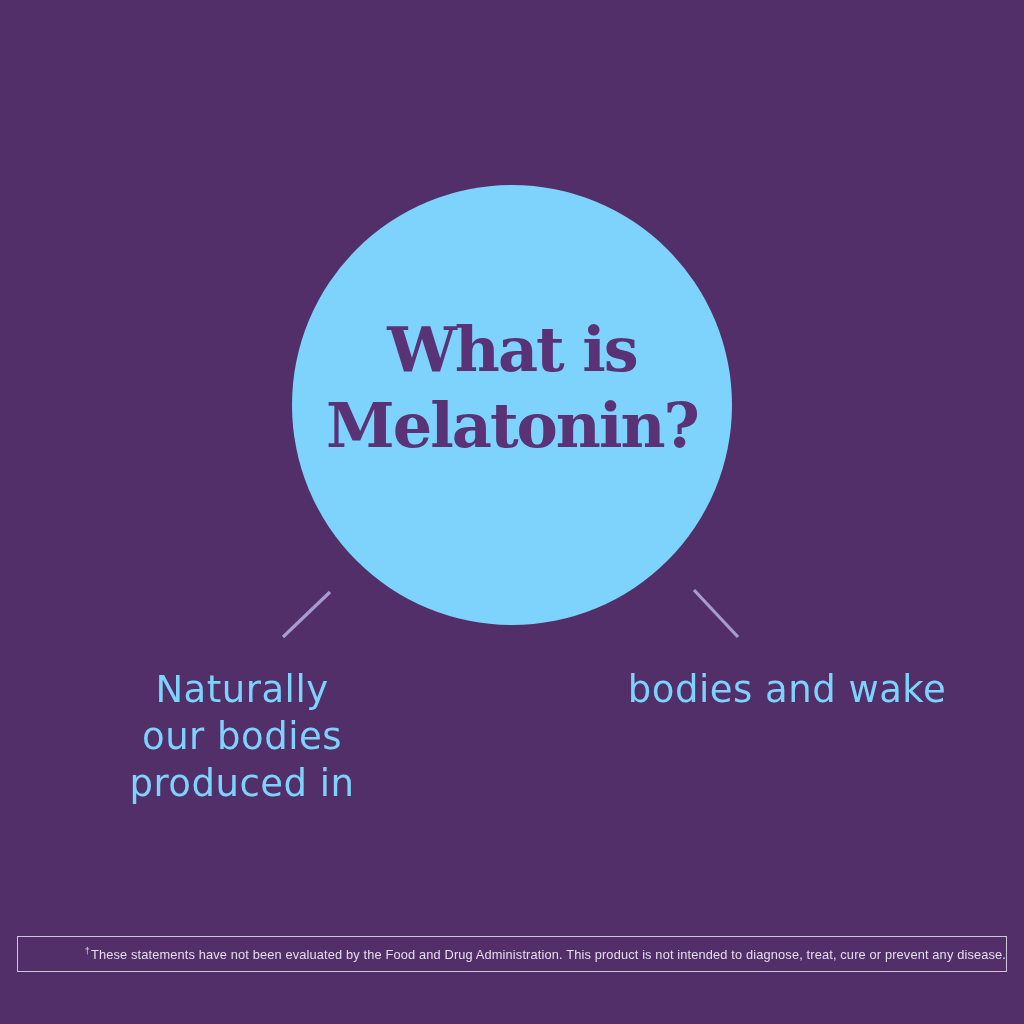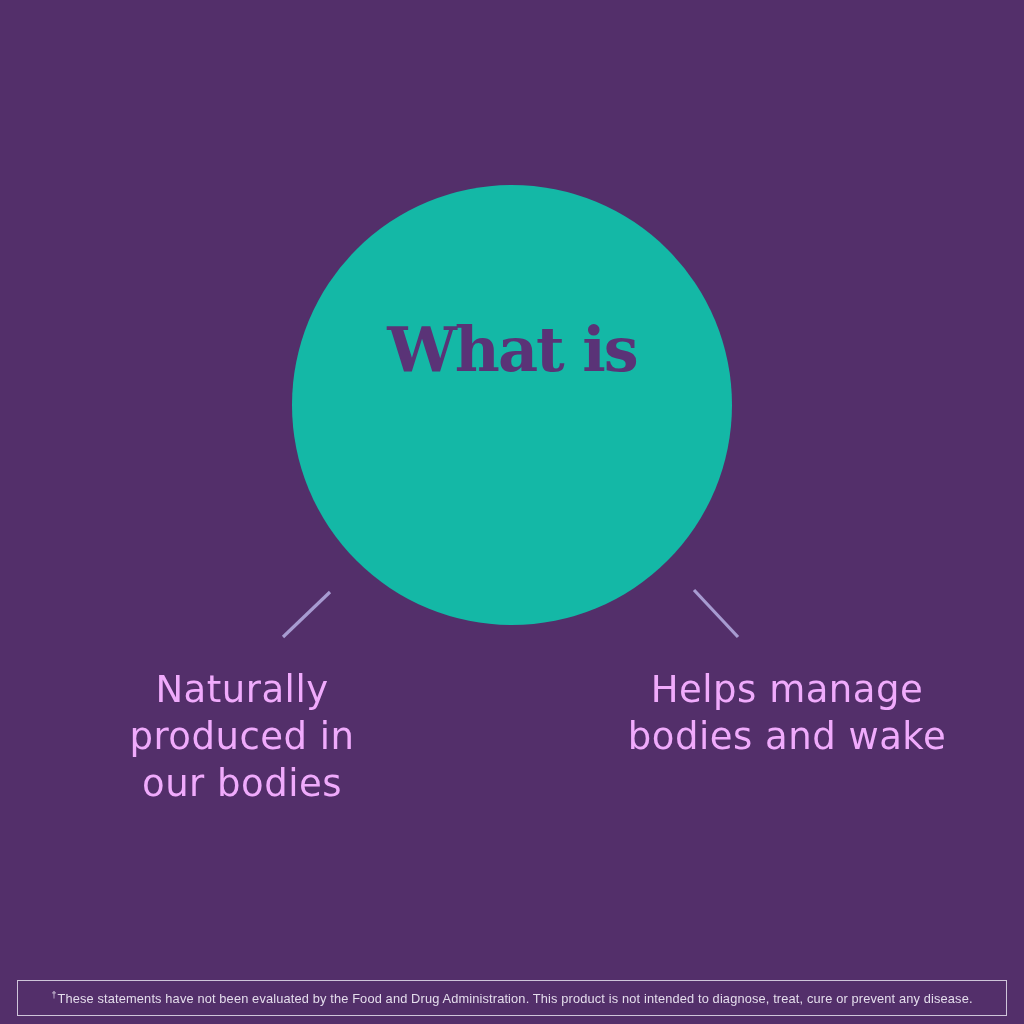--- a/index.html
+++ b/index.html
@@ -15,21 +15,21 @@
     overflow: hidden;
     font-family: "DejaVu Sans", sans-serif;
   }
   .circle {
     position: absolute;
     left: 292px;
     top: 185px;
     width: 440px;
     height: 440px;
     border-radius: 50%;
-    background: #14b8a6;
+    background: #7dd3fc;
   }
   .title {
     position: absolute;
     top: 127px;
     left: 0;
     width: 100%;
     text-align: center;
     font-family: "DejaVu Serif", serif;
     font-weight: bold;
     font-size: 62px;
@@ -48,75 +48,75 @@
   }
   .connector {
     stroke: #A79BD1;
     stroke-width: 3.2;
   }
   .callout {
     position: absolute;
     width: 420px;
     top: 666px;
     text-align: center;
-    color: #f0abfc;
+    color: #7dd3fc;
     font-size: 37px;
     line-height: 47px;
     letter-spacing: 0.5px;
   }
   .callout span { display: block; }
   .callout.left  { left: 32px; }
   .callout.right { left: 577px; }
   .disclaimer {
     position: absolute;
     left: 17px;
-    top: 980px;
+    top: 936px;
     width: 988px;
     height: 34px;
     border: 1.5px solid #CFC5DA;
     box-sizing: content-box;
     display: flex;
     align-items: center;
-    justify-content: center;
+    justify-content: flex-end;
     color: #E4DDEC;
     font-family: "Liberation Sans", sans-serif;
     font-size: 12.8px;
     letter-spacing: 0.15px;
     white-space: nowrap;
   }
   .dagger {
     font-size: 9px;
     vertical-align: super;
     margin-right: 1px;
   }
 </style>
 </head>
 <body>
 
 <div class="canvas">
 
   <div class="circle">
     <div class="title">
       <span>What is</span>
+      <span>Melatonin?</span>
     </div>
   </div>
 
   <svg class="connectors" viewBox="0 0 1024 1024" xmlns="http://www.w3.org/2000/svg">
     <line class="connector" x1="330" y1="592" x2="283" y2="637"></line>
     <line class="connector" x1="694" y1="590" x2="738" y2="637"></line>
   </svg>
 
   <div class="callout left">
     <span>Naturally</span>
+    <span>our bodies</span>
     <span>produced in</span>
-    <span>our bodies</span>
   </div>
 
   <div class="callout right">
-    <span>Helps manage</span>
     <span>bodies and wake</span>
   </div>
 
   <div class="disclaimer">
     <span>
       <span class="dagger">†</span><span>These statements have not been evaluated by the Food and Drug Administration. This product is not intended to diagnose, treat, cure or prevent any disease.</span>
     </span>
   </div>
 
 </div>

